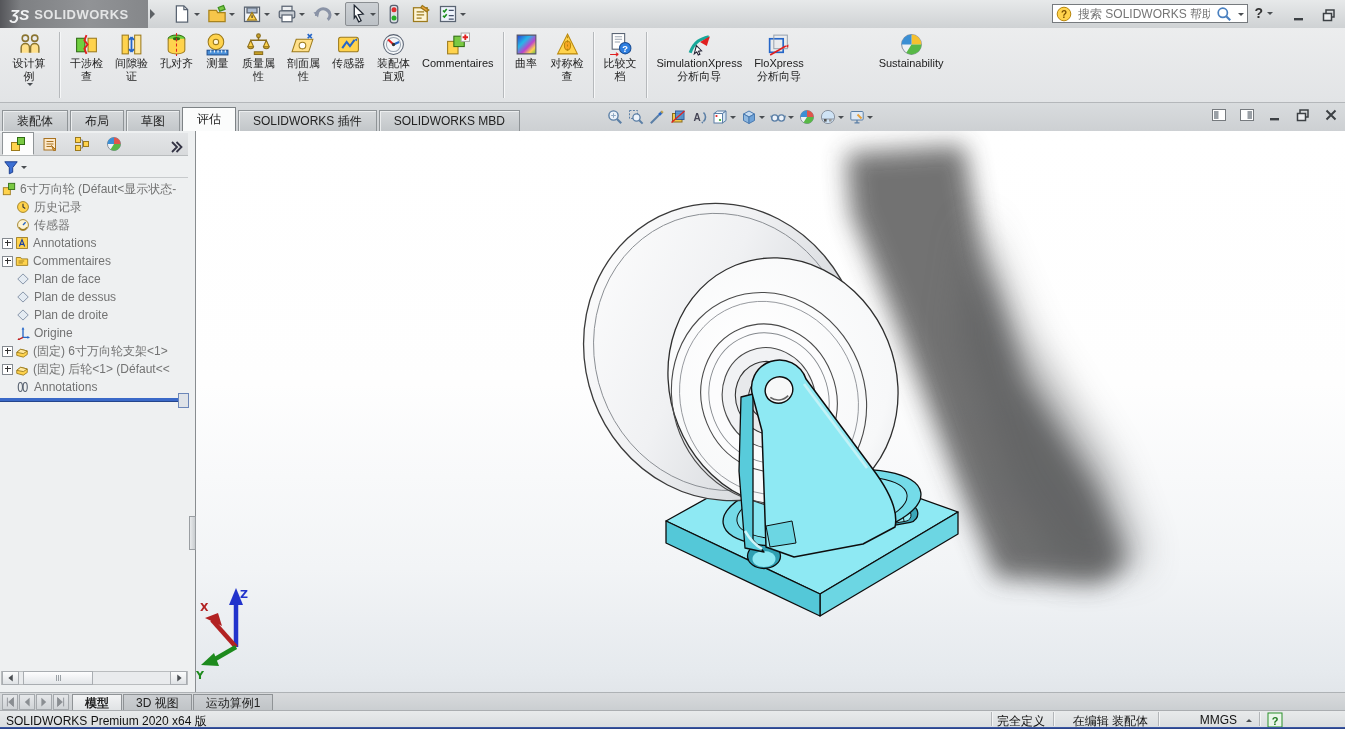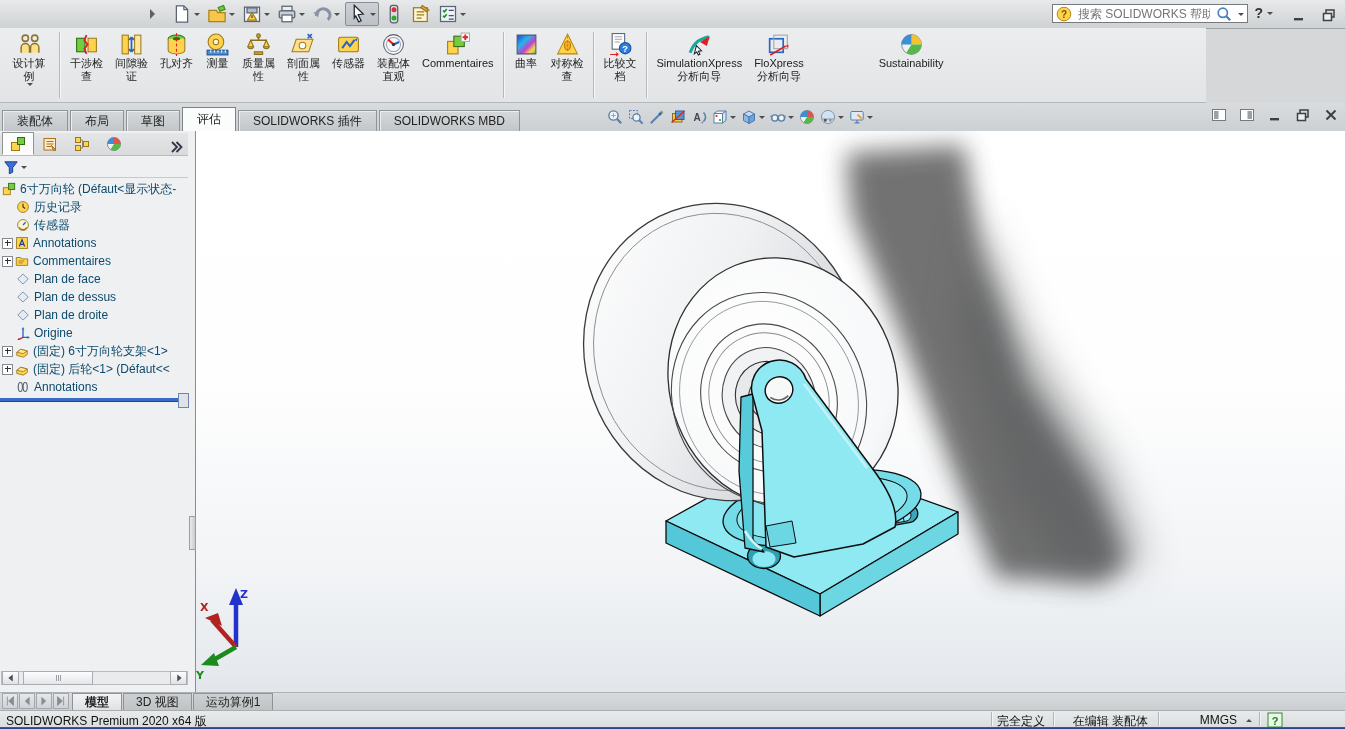--- a/index.html
+++ b/index.html
@@ -23,21 +23,21 @@
   .qbar{left:170px;top:3px;height:22px;display:flex;align-items:center;gap:3px}
   .qbtn{display:flex;align-items:center;padding:1px 2px;border-radius:2px}
   .qbtn.pressed{border:1px solid #8a8e92;background:linear-gradient(#cdd1d5,#bcc1c6)}
   #window-title{left:0;right:0;top:6px;text-align:center;font-size:13px;color:#222;pointer-events:none}
   #searchbox{right:97px;top:4px;width:196px;height:19px;background:#fff;border:1px solid #767a7e;display:flex;align-items:center;padding:0 3px;gap:4px;box-sizing:border-box}
   #searchbox input{border:none;outline:none;flex:1;font-size:12px;color:#333;font-family:inherit;background:transparent;min-width:0}
   #tb-help{right:72px;top:5px;display:flex;align-items:center;gap:2px;font-size:14px;font-weight:bold;color:#333}
   .winbtns{right:8px;top:7px;display:flex;align-items:center;gap:14px}
 
   
-  #ribbon{left:0;top:28px;width:1206px;height:75px;background:linear-gradient(#ecedee,#e2e4e6);border-bottom:1px solid #b4b7ba;display:flex;align-items:stretch;padding:0 2px;box-sizing:border-box}
+  #ribbon{left:0;top:28px;width:1345px;height:75px;background:linear-gradient(#ecedee,#e2e4e6);border-bottom:1px solid #b4b7ba;display:flex;align-items:stretch;padding:0 2px;box-sizing:border-box}
   .rsep{width:1px;background:#b6b9bc;border-right:1px solid #f6f7f8;margin:4px 3px}
   .rbtn{display:flex;flex-direction:column;align-items:center;padding:4px 6px 2px;border-radius:2px}
   .rbtn .lbl{font-size:11px;line-height:13px;color:#222;text-align:center;white-space:nowrap}
   #btn-design-study{width:50px;padding:4px 2px 0}
 
   
   #tabrow{left:0;top:103px;width:1345px;height:28px;background:linear-gradient(#d9dcde,#cdd0d3)}
   .ctabs{left:2px;top:3px;display:flex;align-items:flex-end;height:25px}
   .ctab{height:20px;line-height:20px;padding:0 14px;margin-right:2px;font-size:12px;color:#222;
         background:linear-gradient(#d6d9db,#c2c6c9);border:1px solid #8f9497;border-bottom:none;
@@ -49,40 +49,40 @@
 
   
   #leftpanel{left:0;top:131px;width:196px;height:561px;background:#eef0f1;border-right:1px solid #898d90;box-sizing:border-box}
   #paneltabs{left:0;top:2px;width:188px;height:23px;display:flex;align-items:flex-end;border-bottom:1px solid #b9bcbe;background:linear-gradient(#e3e5e7,#d8dadc);padding-left:2px;box-sizing:border-box}
   .ptab{width:30px;height:21px;display:flex;align-items:center;justify-content:center;border:1px solid transparent}
   .ptab.active{background:#fdfdfd;border-color:#8f9497;border-bottom-color:#fdfdfd}
   #ptab-more{margin-left:auto;margin-right:4px}
   #filterrow{left:0;top:26px;width:188px;height:21px;display:flex;align-items:center;padding-left:3px;border-bottom:1px solid #c7cacc;box-sizing:border-box;background:#eef0f1}
   #tree{left:0;top:49px;width:188px;background:#eef0f1}
   .trow{display:flex;align-items:center;height:18px;white-space:nowrap;overflow:hidden;padding-left:2px}
-  .trow .tlabel{margin-left:4px;font-size:12px;color:#0c4a6e}
+  .trow .tlabel{margin-left:4px;font-size:12px;color:#737373}
   .tindent{width:14px;flex:none}
   .pbox{width:9px;height:9px;border:1px solid #848a90;background:#fff;position:relative;flex:none;margin-right:2px}
   .pbox::before,.pbox::after{content:"";position:absolute;background:#333}
   .pbox::before{left:1.5px;right:1.5px;top:3.5px;height:1px}
   .pbox::after{top:1.5px;bottom:1.5px;left:3.5px;width:1px}
   #rollback{left:0;top:267px;width:188px;height:3px;background:#3a69c8;border-bottom:1px solid #24458c}
   #rollback-handle{left:178px;top:262px;width:9px;height:13px;background:#dfe3e8;border:1px solid #6b86b8}
   #panel-hscroll{left:1px;top:540px;width:187px;height:14px;background:#e9ebed;border:1px solid #b9bcbe;display:flex;align-items:center;box-sizing:border-box}
   .sbtn{width:15px;height:12px;background:linear-gradient(#fcfdfd,#dfe2e5);border:1px solid #a9adb1;display:flex;align-items:center;justify-content:center}
   #hthumb{margin-left:4px;width:68px;height:12px;background:linear-gradient(#fdfdfe,#e3e6e9);border:1px solid #a9adb1;display:flex;align-items:center;justify-content:center;gap:1px}
   #hthumb i{width:1px;height:6px;background:#9aa0a5}
   #splitter-handle{left:189px;top:385px;width:7px;height:34px;background:linear-gradient(90deg,#e8eaec,#c9cdd0);border:1px solid #9a9ea2;box-sizing:border-box}
 
   
   #viewport{left:196px;top:131px;width:1149px;height:561px;background:linear-gradient(180deg,#ffffff 0%,#fefefe 45%,#f2f4f6 78%,#e6eaee 96%,#e2e6ea 100%);overflow:hidden}
   #model-svg{position:absolute;left:0;top:0}
 
   
-  #doctabs{left:0;top:692px;width:1345px;height:18px;background:linear-gradient(#d8dadc,#caced1);border-top:1px solid #aeb2b5;display:flex;align-items:flex-start}
+  #doctabs{left:0;top:692px;width:1345px;height:18px;background:linear-gradient(#d8dadc,#caced1);border-top:1px solid #aeb2b5;display:flex;align-items:center}
   .navgrp{display:flex;gap:1px;margin:0 3px 1px 2px}
   .navbtn{width:14px;height:14px;background:linear-gradient(#e6e8ea,#cfd3d6);border:1px solid #a4a8ac;display:flex;align-items:center;justify-content:center}
   .dtab{height:16px;line-height:16px;padding:0 12px;margin-right:1px;font-size:12px;color:#222;background:linear-gradient(#cdd0d3,#bfc3c6);border:1px solid #8f9396;border-bottom:none}
   .dtab.active{background:linear-gradient(#f2f3f4,#dfe2e4);font-weight:bold}
 
   
   #statusbar{left:0;top:710px;width:1345px;height:19px;background:linear-gradient(#e8eaeb,#d9dcde);border-top:1px solid #aaadb0;box-sizing:border-box}
   #statusbar::after{content:"";position:absolute;left:0;bottom:0;width:100%;height:2px;background:linear-gradient(#3f5fae,#273c7e)}
   #sb-product{left:6px;top:2px;font-size:12px;color:#111}
   .sb-item{top:2px;font-size:12px;color:#111}
@@ -396,20 +396,24 @@
     <symbol id="sy-arrleft" viewBox="0 0 16 16">
         <path d="M10 4L5 8l5 4z" fill="#4a4e52"></path>
       </symbol>
     <symbol id="sy-arrright" viewBox="0 0 16 16">
         <path d="M6 4l5 4-5 4z" fill="#4a4e52"></path>
       </symbol>
   </defs>
 </svg>
 
 <div id="titlebar" class="abs">
+  <div id="logoplate" class="abs">
+    <span id="brandmark">ƷS</span>
+    <span id="brand">SOLIDWORKS</span>
+  </div>
   <div id="logo-flyout" class="abs" style="width:0;height:0;border:5px solid transparent;border-left-color:#5d6165;margin-top:1px"></div>
 
   <div class="qbar abs">
     <div class="qbtn">
         <svg class="i20">
           <use href="#sy-new"></use>
         </svg>
         <span class="caret"></span>
       </div>
     <div class="qbtn">

